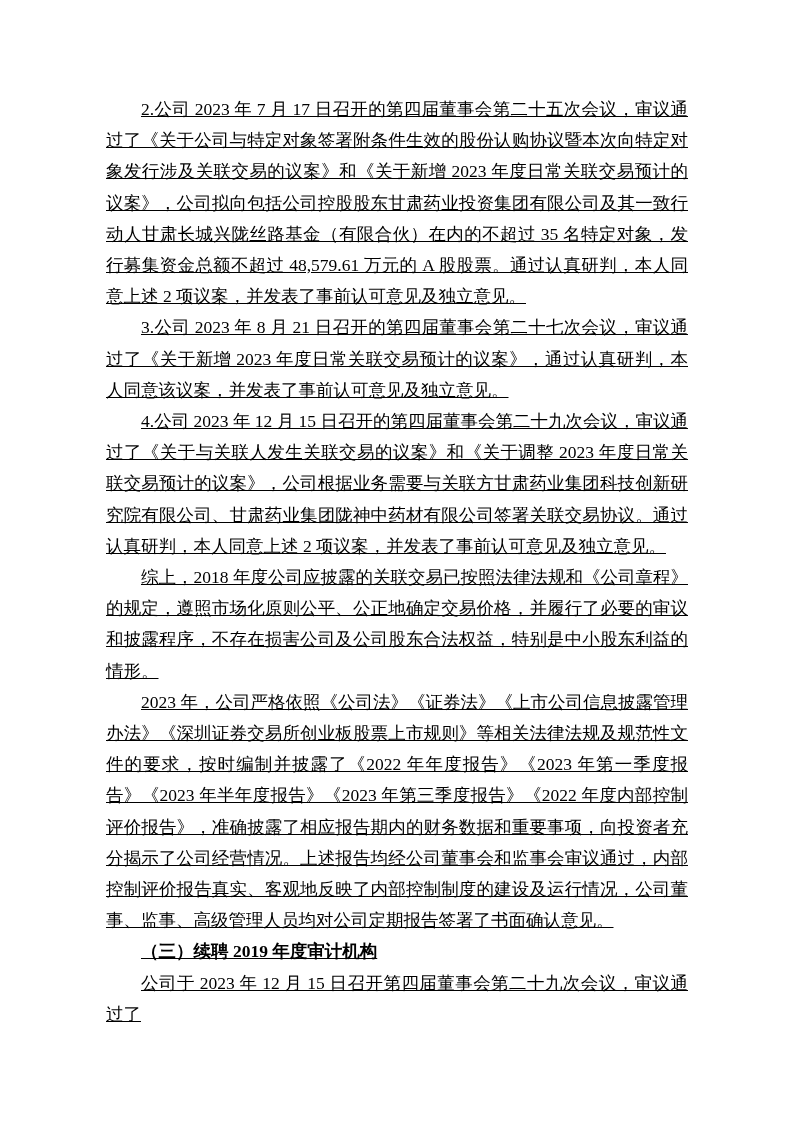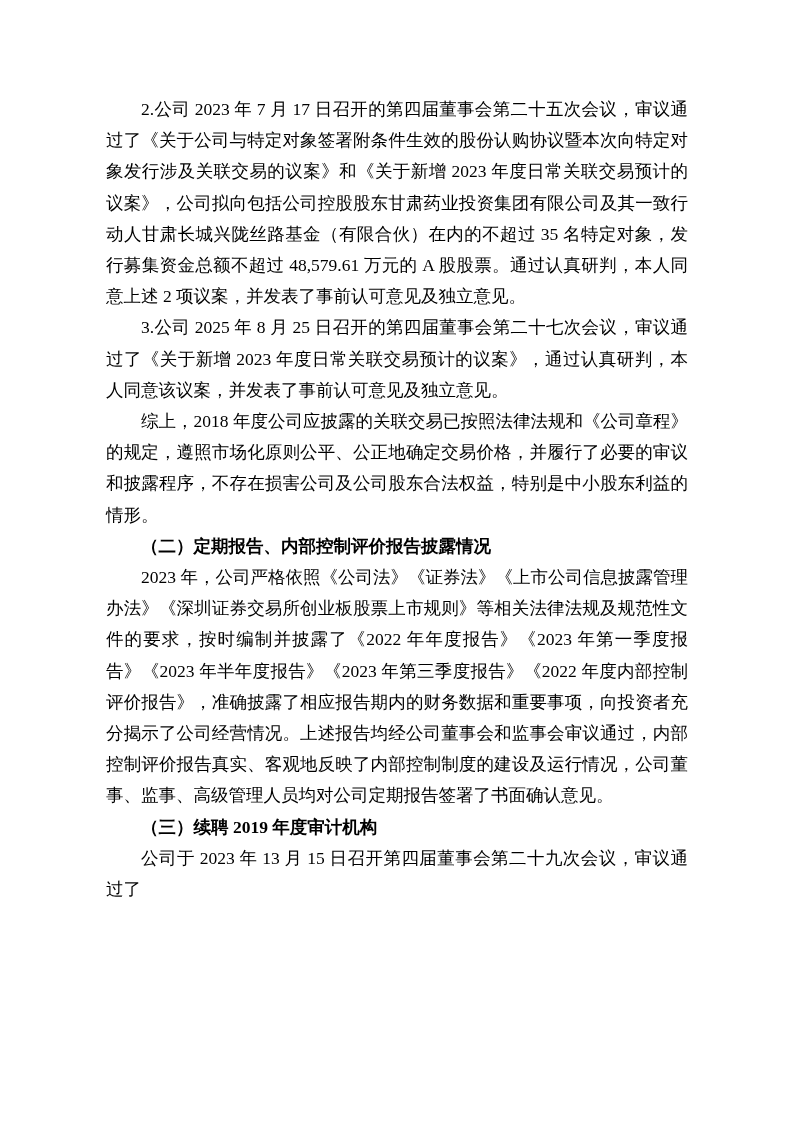--- a/index.html
+++ b/index.html
@@ -12,20 +12,21 @@
     width: 794px;
     height: 1122px;
     margin: 0 auto;
     background: #ffffff;
     box-sizing: border-box;
     padding: 94px 106px 0 106px;
     overflow: hidden;
   }
   .content {
     width: 582px;
+    text-decoration: underline;
   }
   .para {
     margin: 0;
     padding: 0;
     font-family: "Liberation Serif", "DejaVu Serif", serif;
     font-size: 17.5px;
     line-height: 31.2px;
     color: #000000;
     text-align: justify;
     text-justify: inter-ideograph;
@@ -35,20 +36,20 @@
   .heading {
     font-weight: 700;
   }
 </style>
 </head>
 <body>
 
 <div class="page">
   <div class="content">
     <p class="para">2.公司 2023 年 7 月 17 日召开的第四届董事会第二十五次会议，审议通过了《关于公司与特定对象签署附条件生效的股份认购协议暨本次向特定对象发行涉及关联交易的议案》和《关于新增 2023 年度日常关联交易预计的议案》，公司拟向包括公司控股股东甘肃药业投资集团有限公司及其一致行动人甘肃长城兴陇丝路基金（有限合伙）在内的不超过 35 名特定对象，发行募集资金总额不超过 48,579.61 万元的 A 股股票。通过认真研判，本人同意上述 2 项议案，并发表了事前认可意见及独立意见。</p>
-    <p class="para">3.公司 2025 年 8 月 25 日召开的第四届董事会第二十七次会议，审议通过了《关于新增 2023 年度日常关联交易预计的议案》，通过认真研判，本人同意该议案，并发表了事前认可意见及独立意见。</p>
+    <p class="para">3.公司 2023 年 8 月 21 日召开的第四届董事会第二十七次会议，审议通过了《关于新增 2023 年度日常关联交易预计的议案》，通过认真研判，本人同意该议案，并发表了事前认可意见及独立意见。</p>
+    <p class="para">4.公司 2023 年 12 月 15 日召开的第四届董事会第二十九次会议，审议通过了《关于与关联人发生关联交易的议案》和《关于调整 2023 年度日常关联交易预计的议案》，公司根据业务需要与关联方甘肃药业集团科技创新研究院有限公司、甘肃药业集团陇神中药材有限公司签署关联交易协议。通过认真研判，本人同意上述 2 项议案，并发表了事前认可意见及独立意见。</p>
     <p class="para">综上，2018 年度公司应披露的关联交易已按照法律法规和《公司章程》的规定，遵照市场化原则公平、公正地确定交易价格，并履行了必要的审议和披露程序，不存在损害公司及公司股东合法权益，特别是中小股东利益的情形。</p>
-    <p class="para heading">（二）定期报告、内部控制评价报告披露情况</p>
     <p class="para">2023 年，公司严格依照《公司法》《证券法》《上市公司信息披露管理办法》《深圳证券交易所创业板股票上市规则》等相关法律法规及规范性文件的要求，按时编制并披露了《2022 年年度报告》《2023 年第一季度报告》《2023 年半年度报告》《2023 年第三季度报告》《2022 年度内部控制评价报告》，准确披露了相应报告期内的财务数据和重要事项，向投资者充分揭示了公司经营情况。上述报告均经公司董事会和监事会审议通过，内部控制评价报告真实、客观地反映了内部控制制度的建设及运行情况，公司董事、监事、高级管理人员均对公司定期报告签署了书面确认意见。</p>
     <p class="para heading">（三）续聘 2019 年度审计机构</p>
-    <p class="para">公司于 2023 年 13 月 15 日召开第四届董事会第二十九次会议，审议通过了</p>
+    <p class="para">公司于 2023 年 12 月 15 日召开第四届董事会第二十九次会议，审议通过了</p>
   </div>
 </div>
 
 </body></html>

